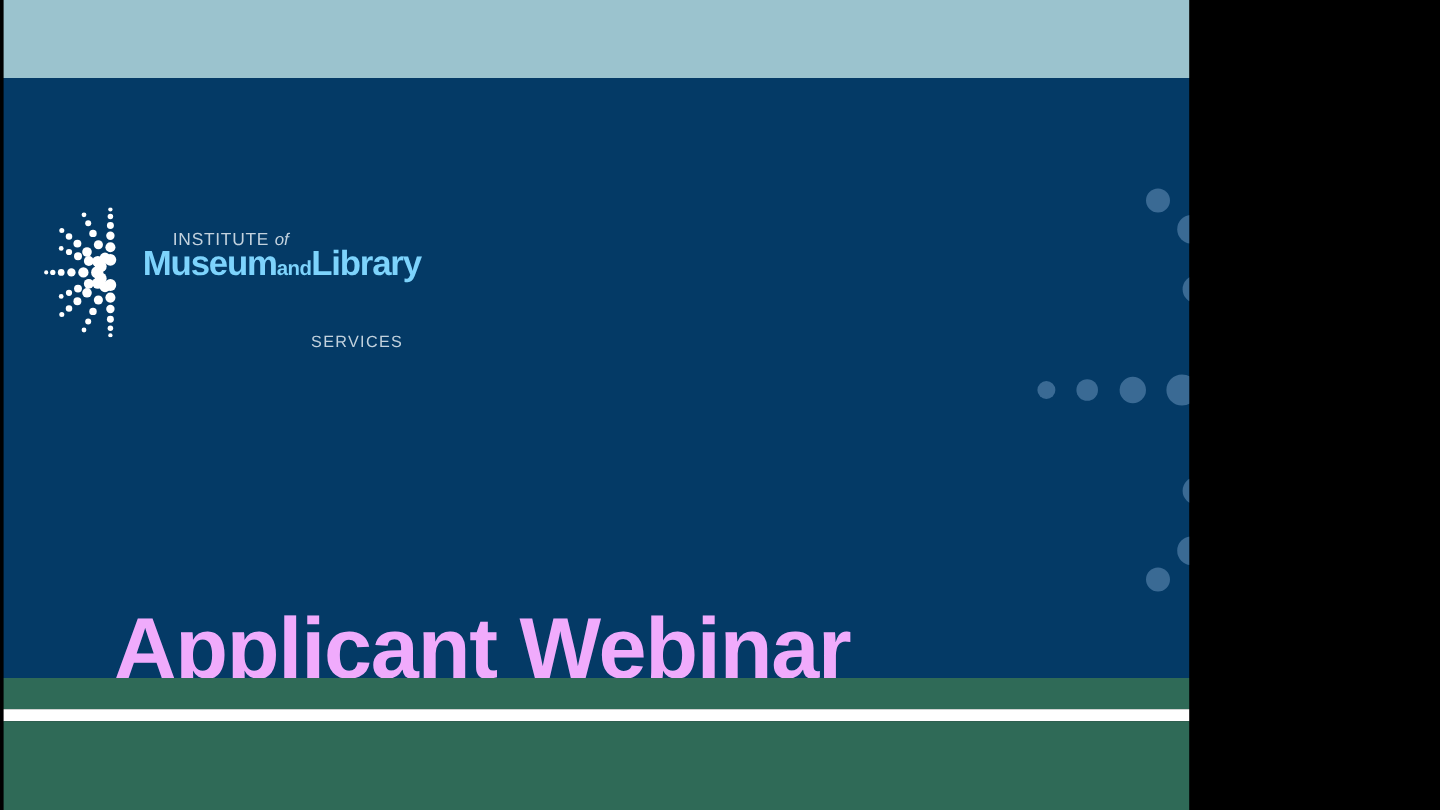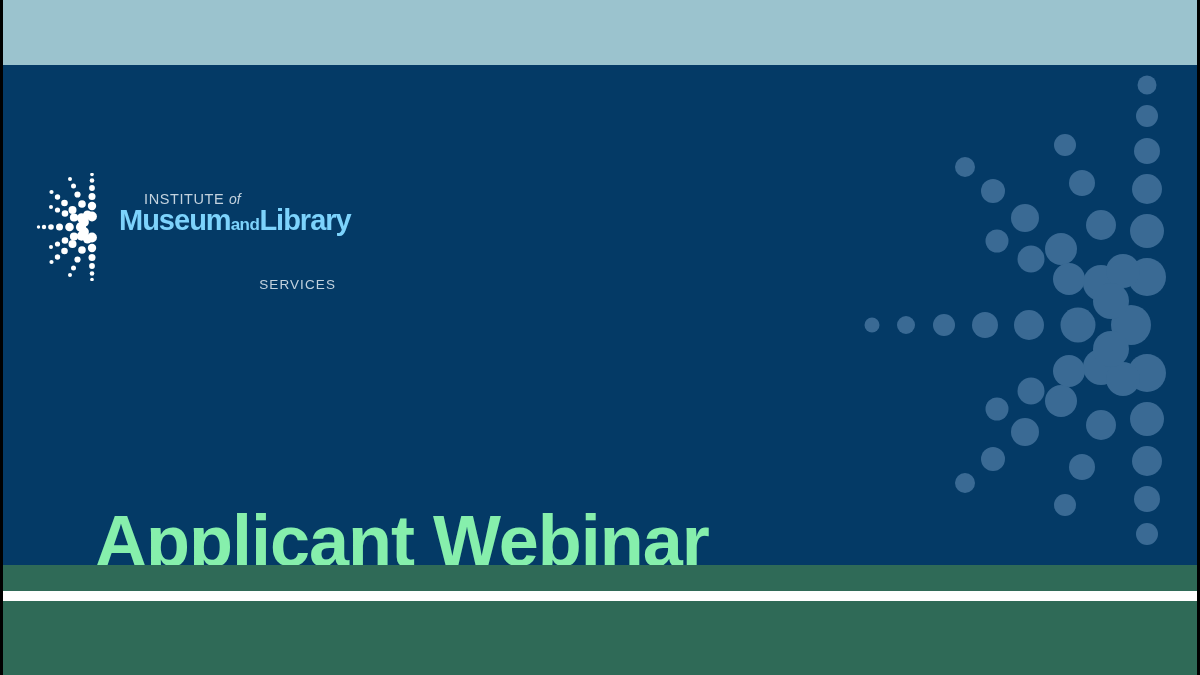--- a/index.html
+++ b/index.html
@@ -20,21 +20,21 @@
     width: 1200px;
     height: 675px;
     background: #000000;
     overflow: hidden;
   }
 
   
   .band {
     position: absolute;
     left: 3px;
-    width: 1194px;
+    width: 988px;
   }
   #band-top-lightblue {
     top: 0;
     height: 65px;
     background: #9bc3ce;
   }
   #band-navy {
     top: 65px;
     height: 500px;
     background: #043a66;
@@ -134,21 +134,21 @@
     margin-top: 41px;
   }
 
   
   #title-main {
     position: absolute;
     left: 92px;
     top: 392px;
     font-size: 72px;
     font-weight: 700;
-    color: #86efac;
+    color: #f0abfc;
     letter-spacing: -1px;
     line-height: 1;
     white-space: nowrap;
   }
 </style>
 </head>
 <body>
 
 <div id="slide">
 

